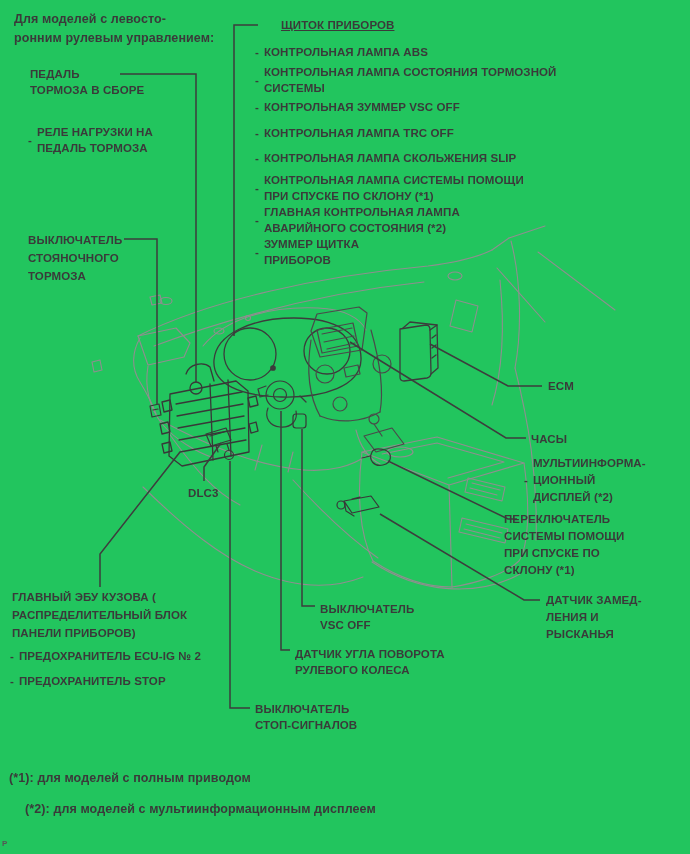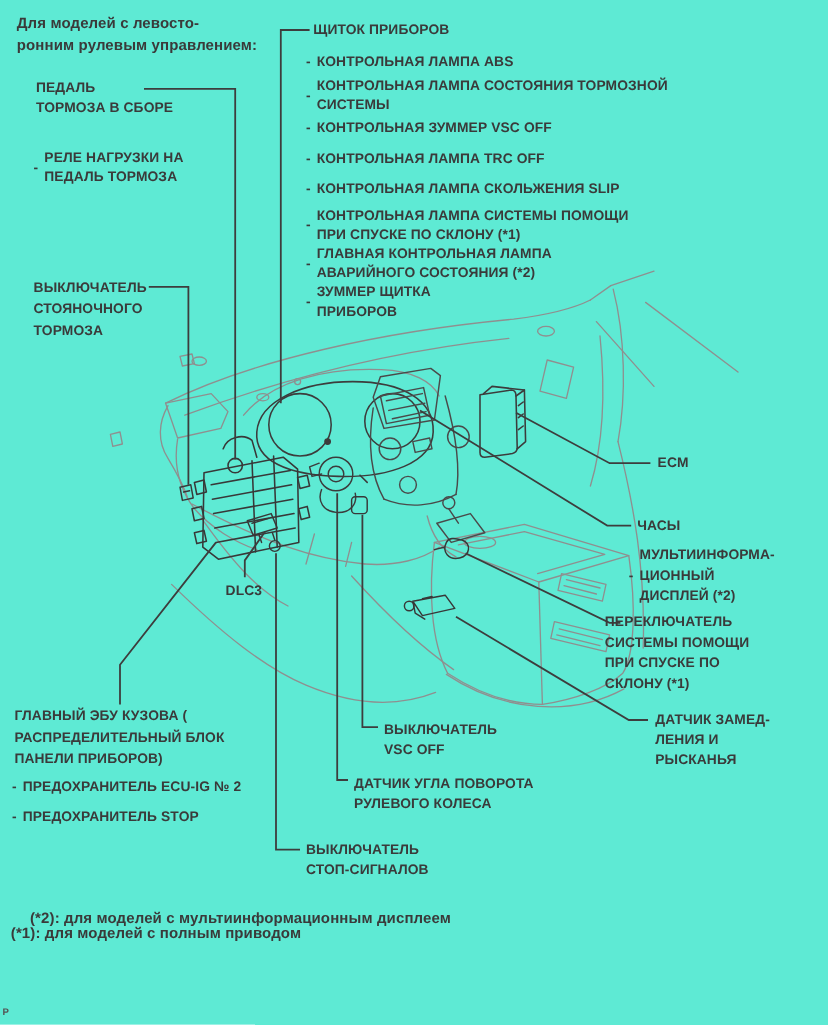--- a/index.html
+++ b/index.html
@@ -1,17 +1,17 @@
 <!DOCTYPE html>
 <html><head>
 <meta charset="utf-8">
 <style>
   html,body { margin:0; padding:0; background:#ffffff; }
   .stage {
-    position:relative; width:690px; height:854px; background:#5eead4;
+    position:relative; width:690px; height:854px; background:#22c55e;
     font-family:"Liberation Sans", sans-serif; overflow:hidden;
   }
   svg.art { position:absolute; left:0; top:0; }
   .lbl {
     position:absolute;
     font:700 11.5px/16px "Liberation Sans", sans-serif;
     color:#3a3a3a;
     white-space:pre-line;
     letter-spacing:.1px;
   }
@@ -153,21 +153,21 @@
   <div class="lbl li" style="left:28px; top:124px;">
     <span class="dash">-</span>
     <span class="t">РЕЛЕ НАГРУЗКИ НА
 ПЕДАЛЬ ТОРМОЗА</span>
   </div>
 
   <div class="lbl lh18" style="left:28px; top:231px;">ВЫКЛЮЧАТЕЛЬ
 СТОЯНОЧНОГО
 ТОРМОЗА</div>
 
-  <div class="lbl" style="left:261px; top:17px;">ЩИТОК ПРИБОРОВ</div>
+  <div class="lbl" style="left:281px; top:17px;text-decoration:underline;">ЩИТОК ПРИБОРОВ</div>
 
   <div class="lbl li" style="left:255px; top:44px;">
     <span class="dash">-</span>
     <span class="t">КОНТРОЛЬНАЯ ЛАМПА ABS</span>
   </div>
   <div class="lbl li" style="left:255px; top:64px;">
     <span class="dash">-</span>
     <span class="t">КОНТРОЛЬНАЯ ЛАМПА СОСТОЯНИЯ ТОРМОЗНОЙ
 СИСТЕМЫ</span>
   </div>
@@ -237,16 +237,16 @@
   <div class="lbl" style="left:320px; top:601px;">ВЫКЛЮЧАТЕЛЬ
 VSC OFF</div>
 
   <div class="lbl" style="left:295px; top:646px;">ДАТЧИК УГЛА ПОВОРОТА
 РУЛЕВОГО КОЛЕСА</div>
 
   <div class="lbl" style="left:255px; top:701px;">ВЫКЛЮЧАТЕЛЬ
 СТОП-СИГНАЛОВ</div>
 
   <div class="lbl fn" style="left:9px; top:769px;">(*1): для моделей с полным приводом</div>
-  <div class="lbl fn" style="left:25px; top:756px;">(*2): для моделей с мультиинформационным дисплеем</div>
+  <div class="lbl fn" style="left:25px; top:800px;">(*2): для моделей с мультиинформационным дисплеем</div>
 
   <div class="lbl pmark" style="left:2px; top:840px;">P</div>
 </div>
 
 </body></html>

